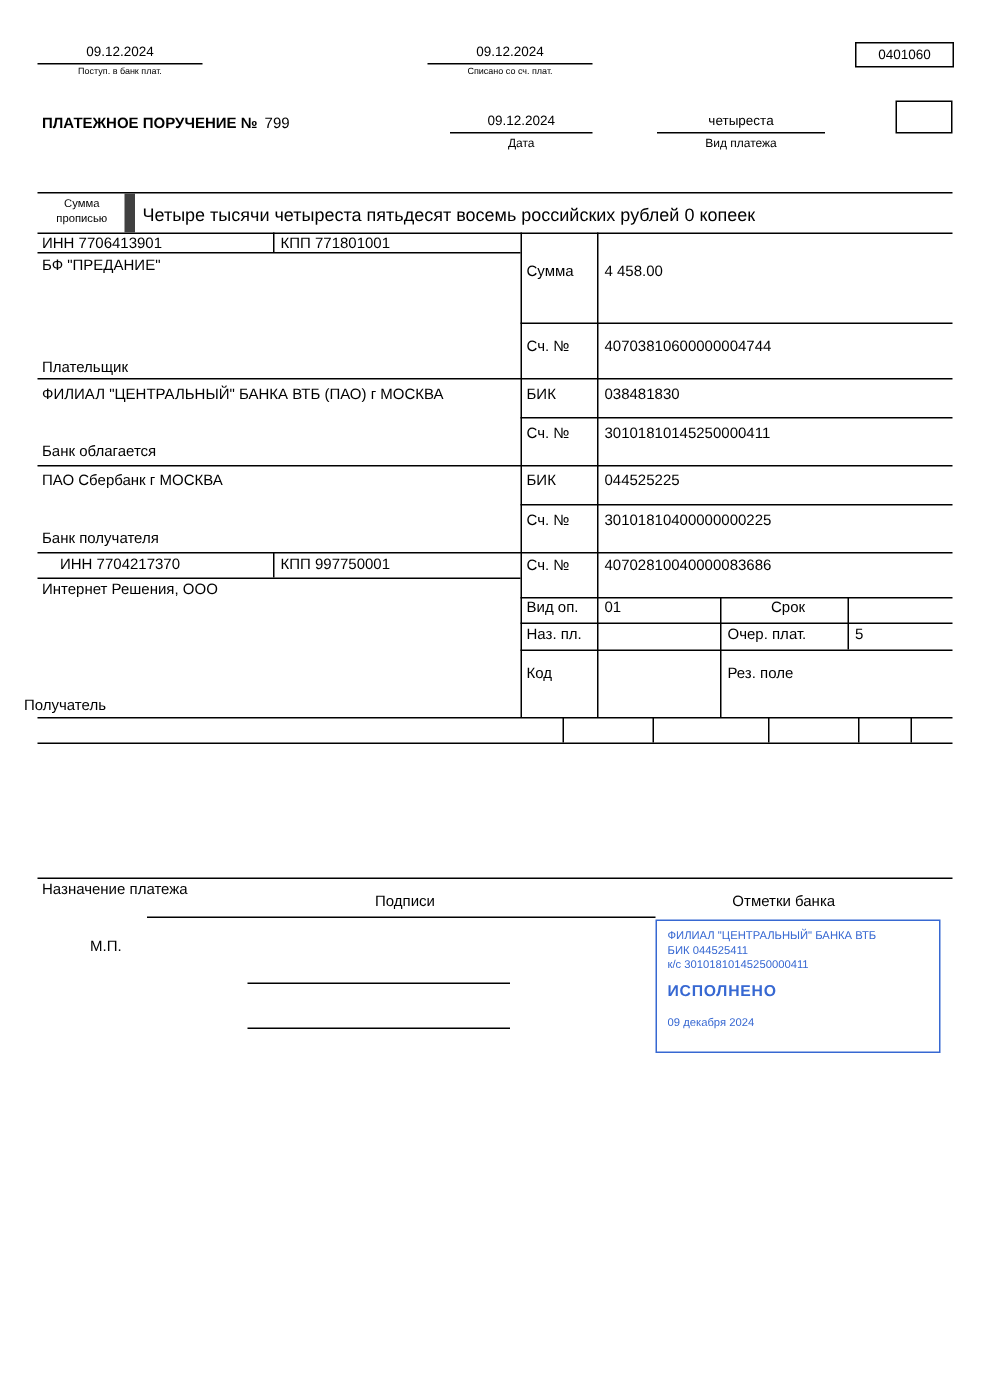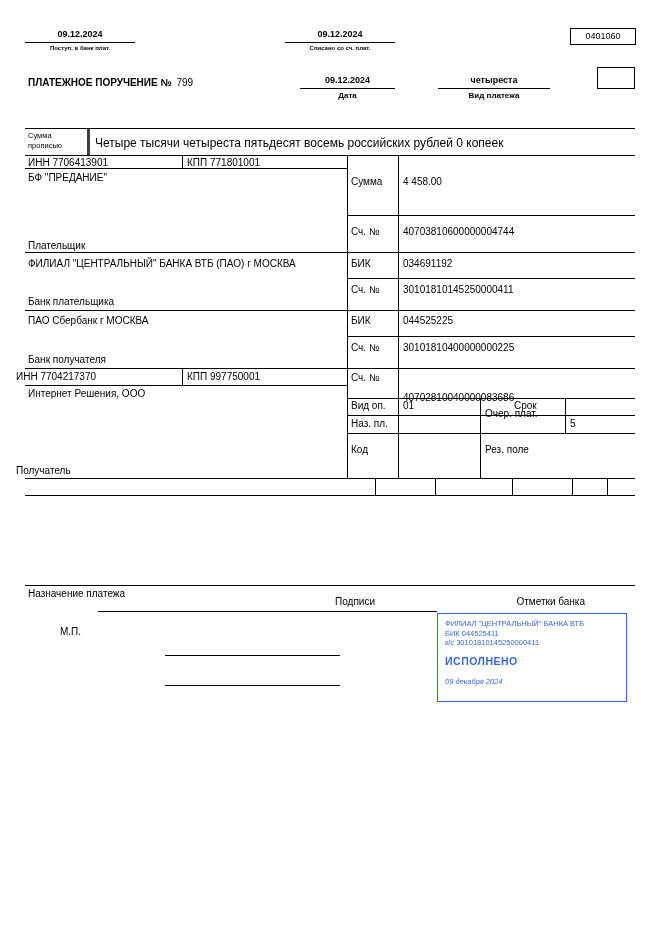--- a/index.html
+++ b/index.html
@@ -1,32 +1,32 @@
 <!DOCTYPE html>
 <html><head>
 <meta charset="utf-8">
 <style>
   html,body{margin:0;padding:0;background:#fff;}
   .page{position:relative;width:660px;height:933px;background:#fff;font-family:"Liberation Sans",sans-serif;color:#000;overflow:hidden;}
   .hline{position:absolute;height:1px;background:#000;}
   .vline{position:absolute;width:1px;background:#000;}
   .txt{position:absolute;font-size:10px;line-height:11px;white-space:nowrap;}
   .b{font-weight:bold;margin-top:16px;}
-  .date-block{position:absolute;font-weight:bold;}
+  .date-block{position:absolute;}
   .date-val{border-bottom:1px solid #000;text-align:center;font-size:9px;padding:1px 0 3px 0;}
   .date-lbl{text-align:center;font-size:6px;padding-top:2px;}
   .lbl8{font-size:8px !important;}
   .code-box{position:absolute;border:1px solid #000;text-align:center;font-size:9px;box-sizing:border-box;}
   .sum-row{position:absolute;left:25px;top:128px;width:610px;height:28px;border-top:1px solid #000;border-bottom:1px solid #000;display:flex;box-sizing:border-box;}
-  .sum-label{width:65px;border-right:3px solid #404040;font-size:7.5px;line-height:10px;padding:2px 2px 0 3px;box-sizing:border-box;}
+  .sum-label{width:65px;border-right:7px solid #404040;font-size:7.5px;line-height:10px;padding:2px 2px 0 3px;box-sizing:border-box;text-align:center;}
   .sum-words{flex:1;font-size:12px;padding:7px 0 0 5px;}
   .stamp{position:absolute;left:437px;top:613px;width:190px;height:89px;border:1px solid #3768d2;color:#3768d2;box-sizing:border-box;padding:5px 7px;font-size:7.5px;line-height:9.5px;}
   .stamp .status{font-size:10.5px;font-weight:bold;margin-top:9px;letter-spacing:.5px;}
-  .stamp .sdate{margin-top:11px;font-style:italic;}
-  .center{text-align:right;}
+  .stamp .sdate{margin-top:11px;}
+  .center{text-align:center;}
 </style>
 </head>
 <body>
 
 <div class="page">
 
   <div class="date-block" style="left:25px;top:28px;width:110px">
     <div class="date-val">09.12.2024</div>
     <div class="date-lbl">Поступ. в банк плат.</div>
   </div>
@@ -89,42 +89,42 @@
   <div class="txt" style="left:187px;top:157px">КПП 771801001</div>
   <div class="txt" style="left:28px;top:172px">БФ "ПРЕДАНИЕ"</div>
   <div class="txt" style="left:28px;top:240px">Плательщик</div>
   <div class="txt" style="left:351px;top:176px">Сумма</div>
   <div class="txt" style="left:403px;top:176px">4 458.00</div>
   <div class="txt" style="left:351px;top:226px">Сч. №</div>
   <div class="txt" style="left:403px;top:226px">40703810600000004744</div>
 
   <div class="txt" style="left:28px;top:258px">ФИЛИАЛ "ЦЕНТРАЛЬНЫЙ" БАНКА ВТБ (ПАО) г МОСКВА</div>
   <div class="txt" style="left:351px;top:258px">БИК</div>
-  <div class="txt" style="left:403px;top:258px">034691192</div>
+  <div class="txt" style="left:403px;top:258px">038481830</div>
   <div class="txt" style="left:351px;top:284px">Сч. №</div>
   <div class="txt" style="left:403px;top:284px">30101810145250000411</div>
-  <div class="txt" style="left:28px;top:296px">Банк плательщика</div>
+  <div class="txt" style="left:28px;top:296px">Банк облагается</div>
 
   <div class="txt" style="left:28px;top:315px">ПАО Сбербанк г МОСКВА</div>
   <div class="txt" style="left:351px;top:315px">БИК</div>
   <div class="txt" style="left:403px;top:315px">044525225</div>
   <div class="txt" style="left:351px;top:342px">Сч. №</div>
   <div class="txt" style="left:403px;top:342px">30101810400000000225</div>
   <div class="txt" style="left:28px;top:354px">Банк получателя</div>
 
-  <div class="txt" style="left:16px;top:371px">ИНН 7704217370</div>
+  <div class="txt" style="left:40px;top:371px">ИНН 7704217370</div>
   <div class="txt" style="left:187px;top:371px">КПП 997750001</div>
   <div class="txt" style="left:351px;top:372px">Сч. №</div>
-  <div class="txt" style="left:403px;top:392px">40702810040000083686</div>
+  <div class="txt" style="left:403px;top:372px">40702810040000083686</div>
   <div class="txt" style="left:28px;top:388px">Интернет Решения, ООО</div>
   <div class="txt" style="left:351px;top:400px">Вид оп.</div>
   <div class="txt" style="left:403px;top:400px">01</div>
   <div class="txt" style="left:514px;top:400px">Срок</div>
   <div class="txt" style="left:351px;top:418px">Наз. пл.</div>
-  <div class="txt" style="left:485px;top:408px">Очер. плат.</div>
+  <div class="txt" style="left:485px;top:418px">Очер. плат.</div>
   <div class="txt" style="left:570px;top:418px">5</div>
   <div class="txt" style="left:351px;top:444px">Код</div>
   <div class="txt" style="left:485px;top:444px">Рез. поле</div>
   <div class="txt" style="left:16px;top:465px">Получатель</div>
 
   <div class="txt" style="left:28px;top:588px">Назначение платежа</div>
 
   <div class="txt center" style="left:165px;top:596px;width:210px">Подписи</div>
   <div class="txt center" style="left:460px;top:596px;width:125px">Отметки банка</div>
   <div class="txt" style="left:60px;top:626px">М.П.</div>

